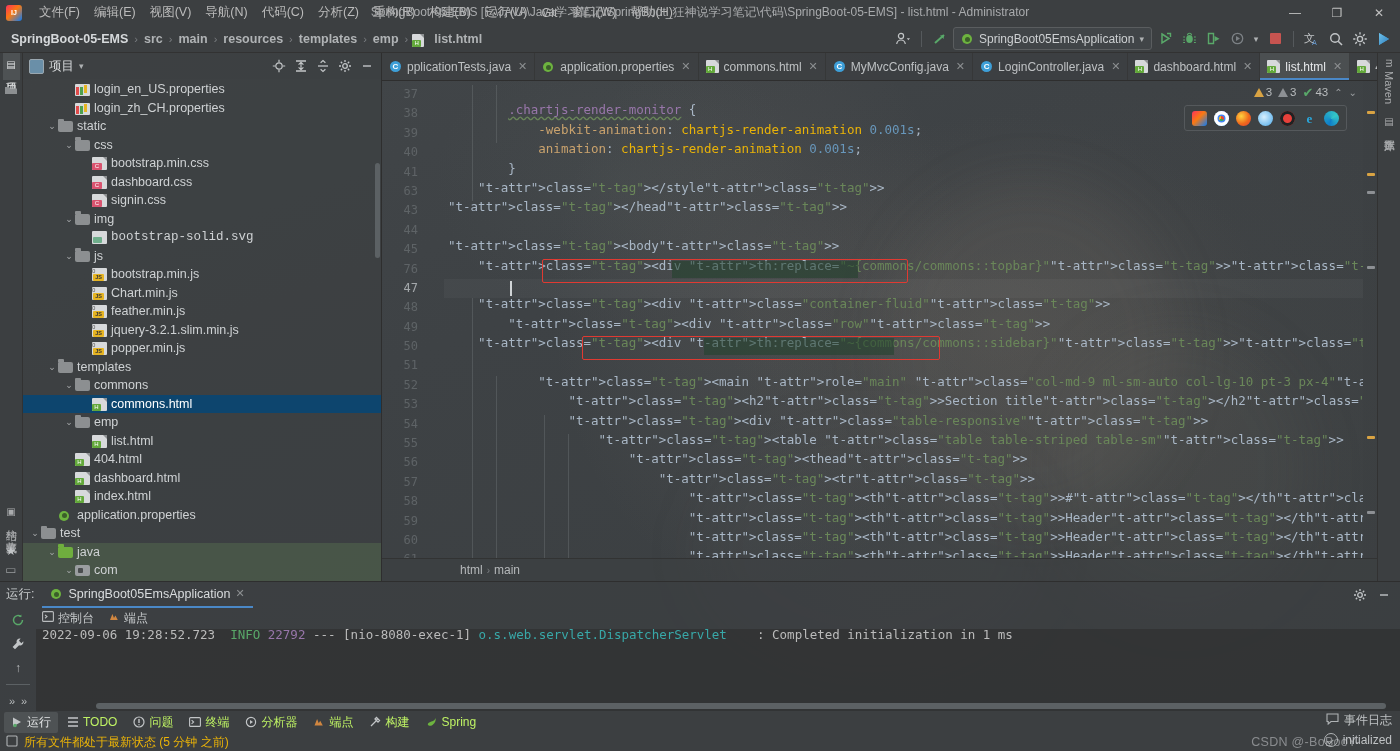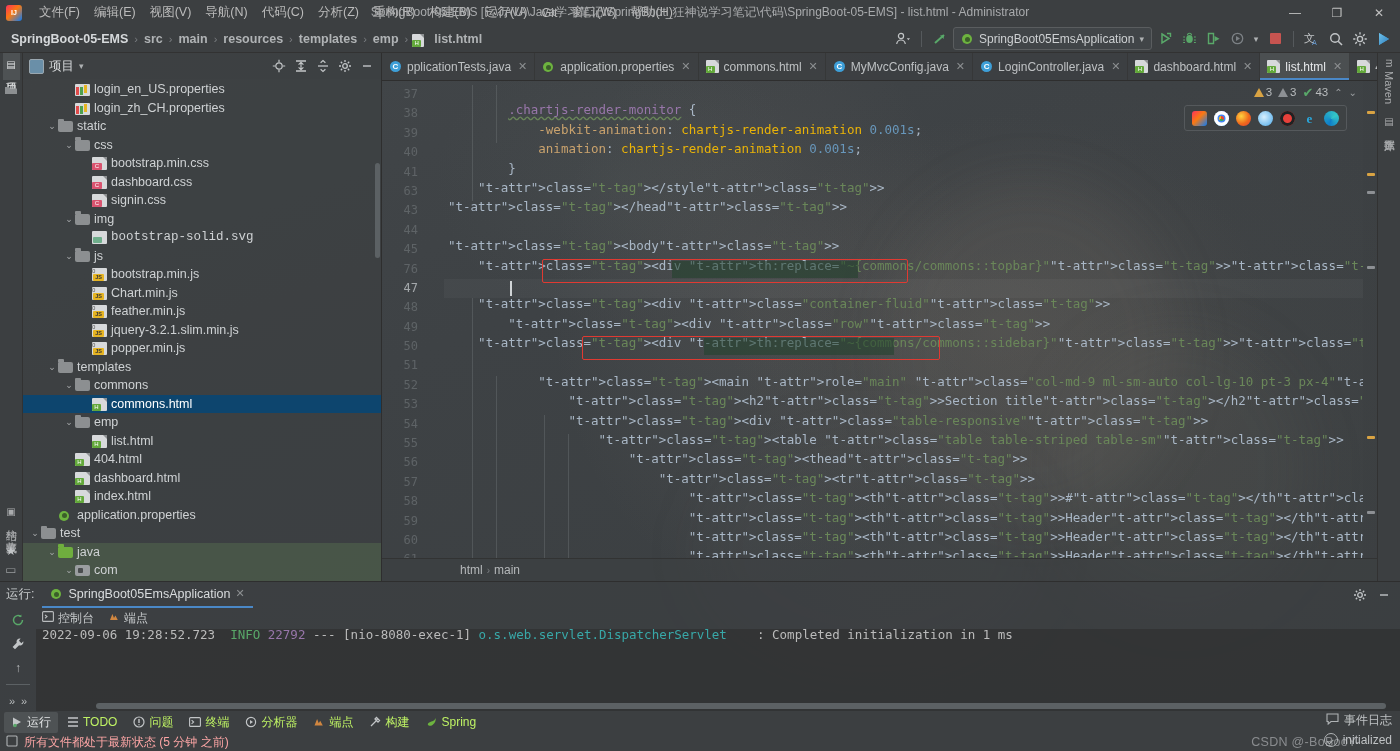--- a/index.html
+++ b/index.html
@@ -226,21 +226,21 @@
   .cs-thread{color:#bbbbbb;}
   .cs-logger{color:#38a8a8;}
   .cs-msg{color:#bbbbbb;}
   .hscroll{position:absolute;left:60px;right:14px;bottom:2px;height:6px;background:#5c6164;border-radius:3px;}
 
   
   .statusbar{flex:0 0 40px;display:flex;flex-direction:column;background:#3c3f41;position:relative;z-index:5;}
   .sb-top{height:22px;display:flex;align-items:center;gap:2px;padding-left:4px;}
   .sb-item{display:flex;align-items:center;gap:4px;font-size:12px;color:#bef264;padding:2px 7px;border-radius:2px;}
   .sb-item.active{background:#4e5254;color:#e3e5e6;}
-  .sb-bot{height:18px;display:flex;align-items:center;gap:6px;padding-left:6px;font-size:12px;color:#fca5a5;}
+  .sb-bot{height:18px;display:flex;align-items:center;gap:6px;padding-left:6px;font-size:12px;color:#eab308;}
   .sb-right{margin-left:auto;display:flex;flex-direction:column;align-items:flex-end;padding-right:8px;}
   .sb-right .l1,.sb-right .l2{display:flex;align-items:center;gap:5px;font-size:12px;color:#bfc2c4;height:19px;}
   .watermark{
     position:absolute;right:40px;bottom:2px;font-size:12.5px;color:rgba(200,203,205,.55);
     pointer-events:none;z-index:9;letter-spacing:.3px;
   }
   .circle-ico{width:12px;height:12px;border:1.4px solid #b0b3b5;border-radius:50%;position:relative;}
   .circle-ico::after{content:"";position:absolute;left:2.5px;top:5px;width:5px;height:2.5px;
     border-left:1.4px solid #b0b3b5;border-bottom:1.4px solid #b0b3b5;transform:rotate(-45deg);}
 </style>

